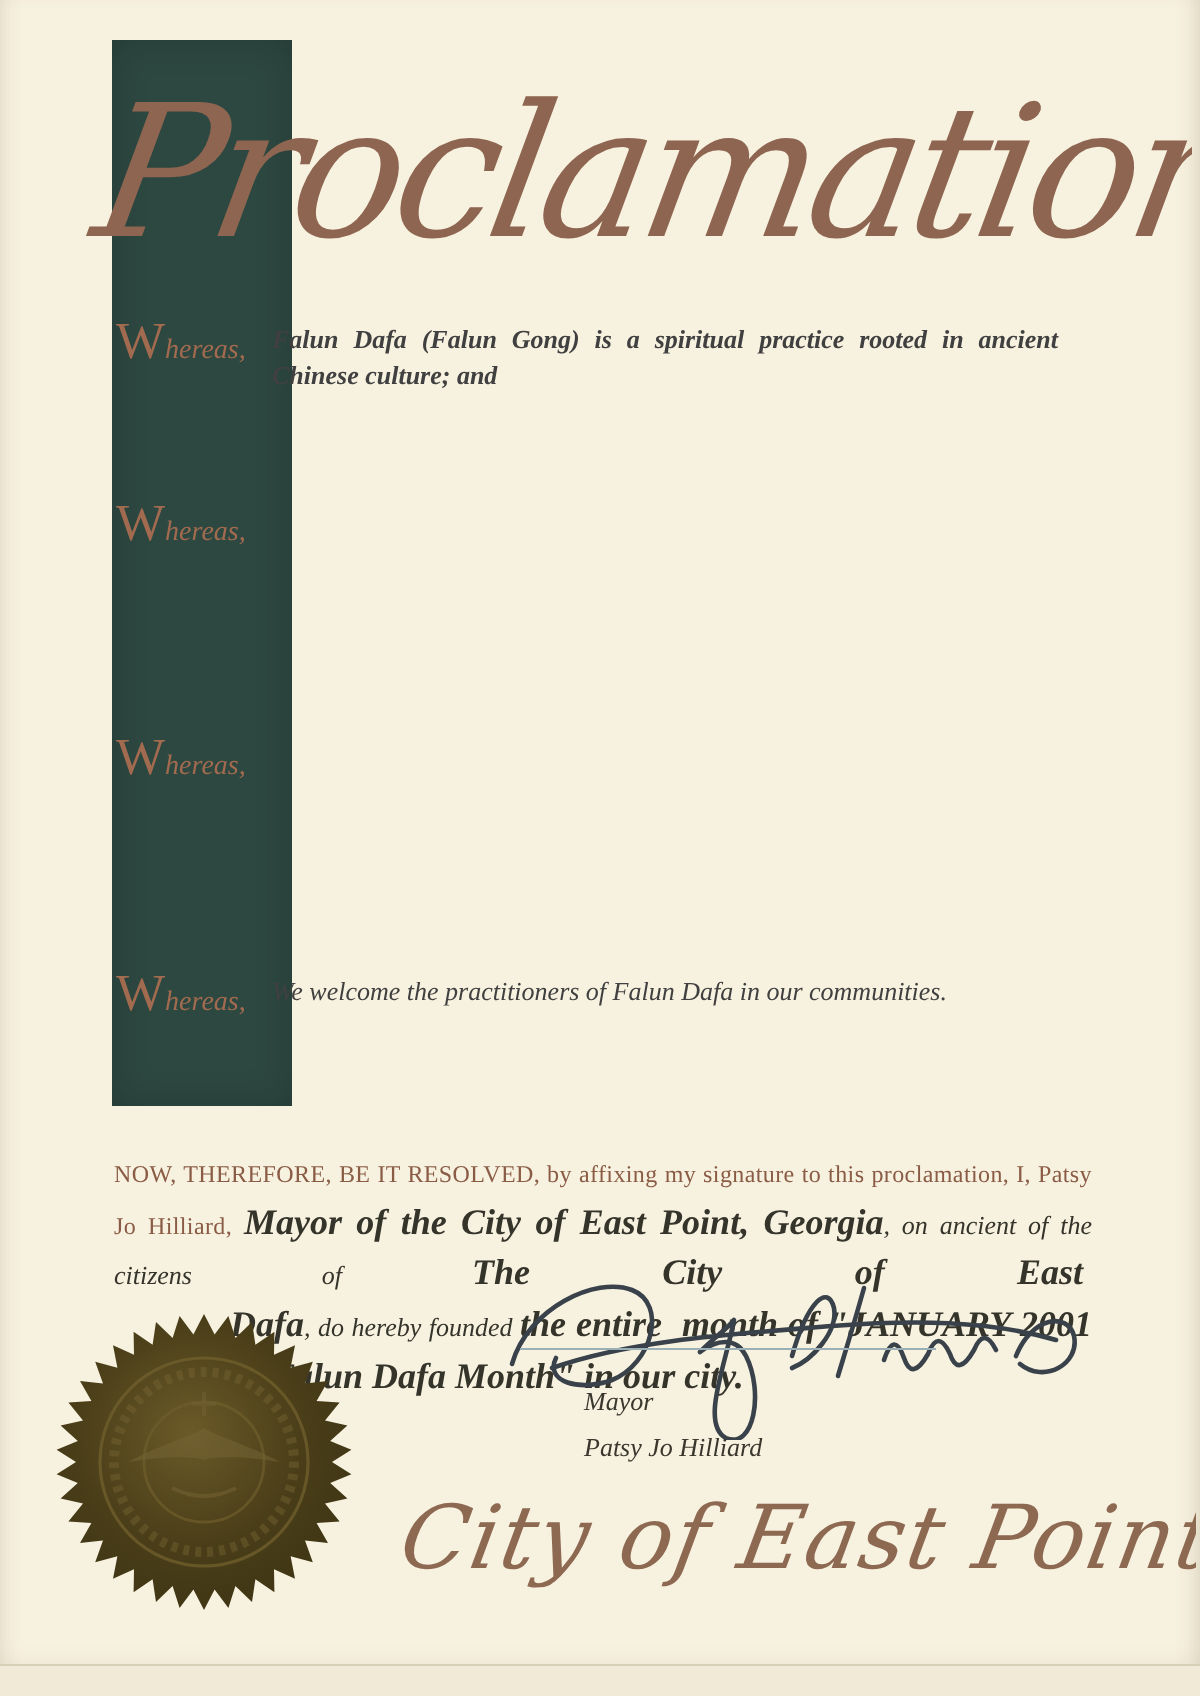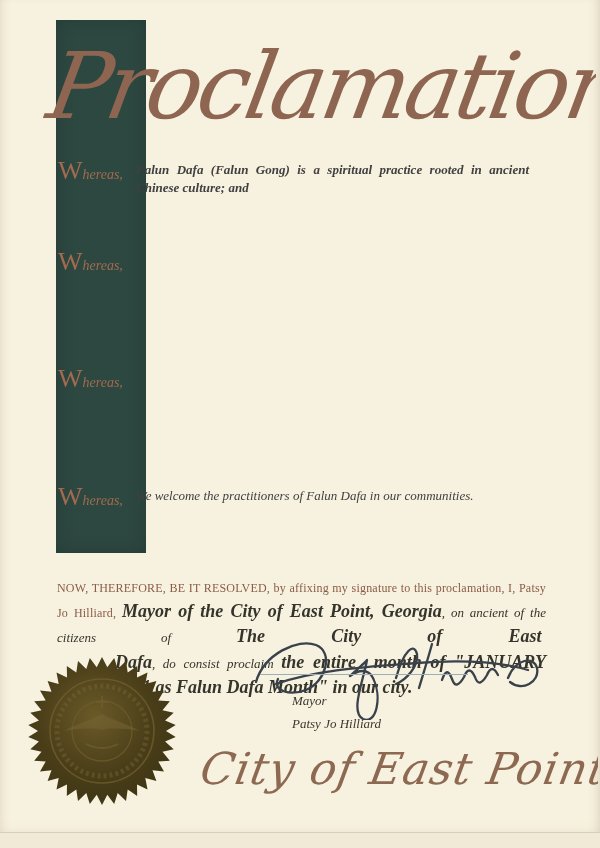--- a/index.html
+++ b/index.html
@@ -87,21 +87,21 @@
 
   <div class="whereas-label" style="top:249px">Whereas,</div>
 
   <div class="whereas-label" style="top:366px">Whereas,</div>
 
   <div class="whereas-label" style="top:484px">Whereas,</div>
   <div class="whereas-text" style="top:487px">We welcome the practitioners of Falun Dafa in our communities.</div>
 
   <div class="resolution">
     <div class="res-part cont"><span class="seg-brown">NOW, THEREFORE, BE IT RESOLVED, by affixing my signature to this proclamation, I, Patsy Jo Hilliard, </span><span class="seg-bi">Mayor of the City of East Point, Georgia</span><span class="seg-i">, on ancient of the citizens of </span><span class="seg-bi">The City of East </span></div>
-    <div class="res-part indented"><span class="seg-bi">Dafa</span><span class="seg-i">, do consist proclaim </span><span class="seg-bi">the entire  month of "JANUARY 2001 as Falun Dafa Month" in our city.</span></div>
+    <div class="res-part indented"><span class="seg-bi">Dafa</span><span class="seg-i">, do hereby founded </span><span class="seg-bi">the entire  month of "JANUARY 2001 as Falun Dafa Month" in our city.</span></div>
   </div>
 
   <svg class="sig-svg" viewBox="0 0 302 86">
     <g fill="none" stroke="#39414a" stroke-width="2.3" stroke-linecap="round" stroke-linejoin="round">
       <path d="M10,48 C18,20 52,4 70,11 C88,18 80,48 60,56 C44,62 26,57 32,45"></path>
       <path d="M30,50 C70,36 120,33 170,29 C210,26 248,26 282,36"></path>
       <path d="M104,42 C112,34 118,30 121,26 C117,48 104,78 117,85 C131,91 136,62 127,44 C122,34 112,36 104,42"></path>
       <path d="M150,44 C158,16 168,8 171,20 C173,32 160,46 150,50"></path>
       <path d="M186,10 C181,28 176,44 173,54"></path>
       <path d="M196,46 q5,-15 10,-1 q4,12 12,-2 q5,-13 11,0 q4,12 12,-2 q5,-12 11,0"></path>

